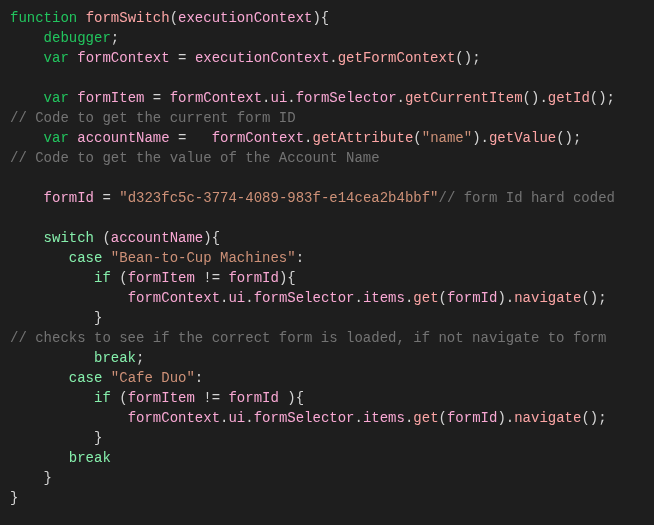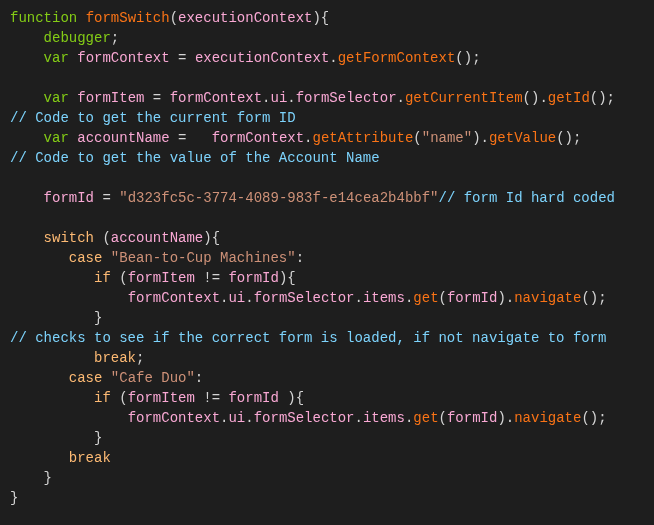--- a/index.html
+++ b/index.html
@@ -11,26 +11,26 @@
     color: #d4d4d4;
     width: 654px;
     height: 525px;
     overflow: hidden;
   }
   .code-container {
     padding: 8px 10px;
     line-height: 20px;
     white-space: pre;
   }
-  .tok-keyword { color: #84cc16; }
-  .tok-func { color: #f97316; }
+  .tok-keyword { color: #22c55e; }
+  .tok-func { color: #fca5a5; }
   .tok-var { color: #f9a8d4; }
   .tok-string { color: #ce9178; }
-  .tok-comment { color: #7dd3fc; }
+  .tok-comment { color: #737373; }
   .tok-punct { color: #d4d4d4; }
-  .tok-control { color: #fdba74; }
+  .tok-control { color: #86efac; }
   .tok-plain { color: #d4d4d4; }
   .line { display: block; min-height: 20px; }
 </style>
 </head>
 <body>
 
 <div class="code-container" id="code-root"><span class="line"><span class="tok-keyword">function</span><span class="tok-plain"> </span><span class="tok-func">formSwitch</span><span class="tok-punct">(</span><span class="tok-var">executionContext</span><span class="tok-punct">){</span></span><span class="line"><span class="tok-plain">    </span><span class="tok-keyword">debugger</span><span class="tok-punct">;</span></span><span class="line"><span class="tok-plain">    </span><span class="tok-keyword">var</span><span class="tok-plain"> </span><span class="tok-var">formContext</span><span class="tok-plain"> = </span><span class="tok-var">executionContext</span><span class="tok-punct">.</span><span class="tok-func">getFormContext</span><span class="tok-punct">();</span></span><span class="line"><span class="tok-plain"> </span></span><span class="line"><span class="tok-plain">    </span><span class="tok-keyword">var</span><span class="tok-plain"> </span><span class="tok-var">formItem</span><span class="tok-plain"> = </span><span class="tok-var">formContext</span><span class="tok-punct">.</span><span class="tok-var">ui</span><span class="tok-punct">.</span><span class="tok-var">formSelector</span><span class="tok-punct">.</span><span class="tok-func">getCurrentItem</span><span class="tok-punct">().</span><span class="tok-func">getId</span><span class="tok-punct">();</span></span><span class="line"><span class="tok-comment">// Code to get the current form ID</span></span><span class="line"><span class="tok-plain">    </span><span class="tok-keyword">var</span><span class="tok-plain"> </span><span class="tok-var">accountName</span><span class="tok-plain"> =   </span><span class="tok-var">formContext</span><span class="tok-punct">.</span><span class="tok-func">getAttribute</span><span class="tok-punct">(</span><span class="tok-string">"name"</span><span class="tok-punct">).</span><span class="tok-func">getValue</span><span class="tok-punct">();</span></span><span class="line"><span class="tok-comment">// Code to get the value of the Account Name</span></span><span class="line"><span class="tok-plain"> </span></span><span class="line"><span class="tok-plain">    </span><span class="tok-var">formId</span><span class="tok-plain"> = </span><span class="tok-string">"d323fc5c-3774-4089-983f-e14cea2b4bbf"</span><span class="tok-comment">// form Id hard coded</span></span><span class="line"><span class="tok-plain"> </span></span><span class="line"><span class="tok-plain">    </span><span class="tok-control">switch</span><span class="tok-plain"> (</span><span class="tok-var">accountName</span><span class="tok-punct">){</span></span><span class="line"><span class="tok-plain">       </span><span class="tok-control">case</span><span class="tok-plain"> </span><span class="tok-string">"Bean-to-Cup Machines"</span><span class="tok-punct">:</span></span><span class="line"><span class="tok-plain">          </span><span class="tok-control">if</span><span class="tok-plain"> (</span><span class="tok-var">formItem</span><span class="tok-plain"> != </span><span class="tok-var">formId</span><span class="tok-punct">){</span></span><span class="line"><span class="tok-plain">              </span><span class="tok-var">formContext</span><span class="tok-punct">.</span><span class="tok-var">ui</span><span class="tok-punct">.</span><span class="tok-var">formSelector</span><span class="tok-punct">.</span><span class="tok-var">items</span><span class="tok-punct">.</span><span class="tok-func">get</span><span class="tok-punct">(</span><span class="tok-var">formId</span><span class="tok-punct">).</span><span class="tok-func">navigate</span><span class="tok-punct">();</span></span><span class="line"><span class="tok-plain">          </span><span class="tok-punct">}</span></span><span class="line"><span class="tok-comment">// checks to see if the correct form is loaded, if not navigate to form</span></span><span class="line"><span class="tok-plain">          </span><span class="tok-control">break</span><span class="tok-punct">;</span></span><span class="line"><span class="tok-plain">       </span><span class="tok-control">case</span><span class="tok-plain"> </span><span class="tok-string">"Cafe Duo"</span><span class="tok-punct">:</span></span><span class="line"><span class="tok-plain">          </span><span class="tok-control">if</span><span class="tok-plain"> (</span><span class="tok-var">formItem</span><span class="tok-plain"> != </span><span class="tok-var">formId</span><span class="tok-plain"> ){</span></span><span class="line"><span class="tok-plain">              </span><span class="tok-var">formContext</span><span class="tok-punct">.</span><span class="tok-var">ui</span><span class="tok-punct">.</span><span class="tok-var">formSelector</span><span class="tok-punct">.</span><span class="tok-var">items</span><span class="tok-punct">.</span><span class="tok-func">get</span><span class="tok-punct">(</span><span class="tok-var">formId</span><span class="tok-punct">).</span><span class="tok-func">navigate</span><span class="tok-punct">();</span></span><span class="line"><span class="tok-plain">          </span><span class="tok-punct">}</span></span><span class="line"><span class="tok-plain">       </span><span class="tok-control">break</span></span><span class="line"><span class="tok-plain">    </span><span class="tok-punct">}</span></span><span class="line"><span class="tok-punct">}</span></span></div>
 
 </body></html>

